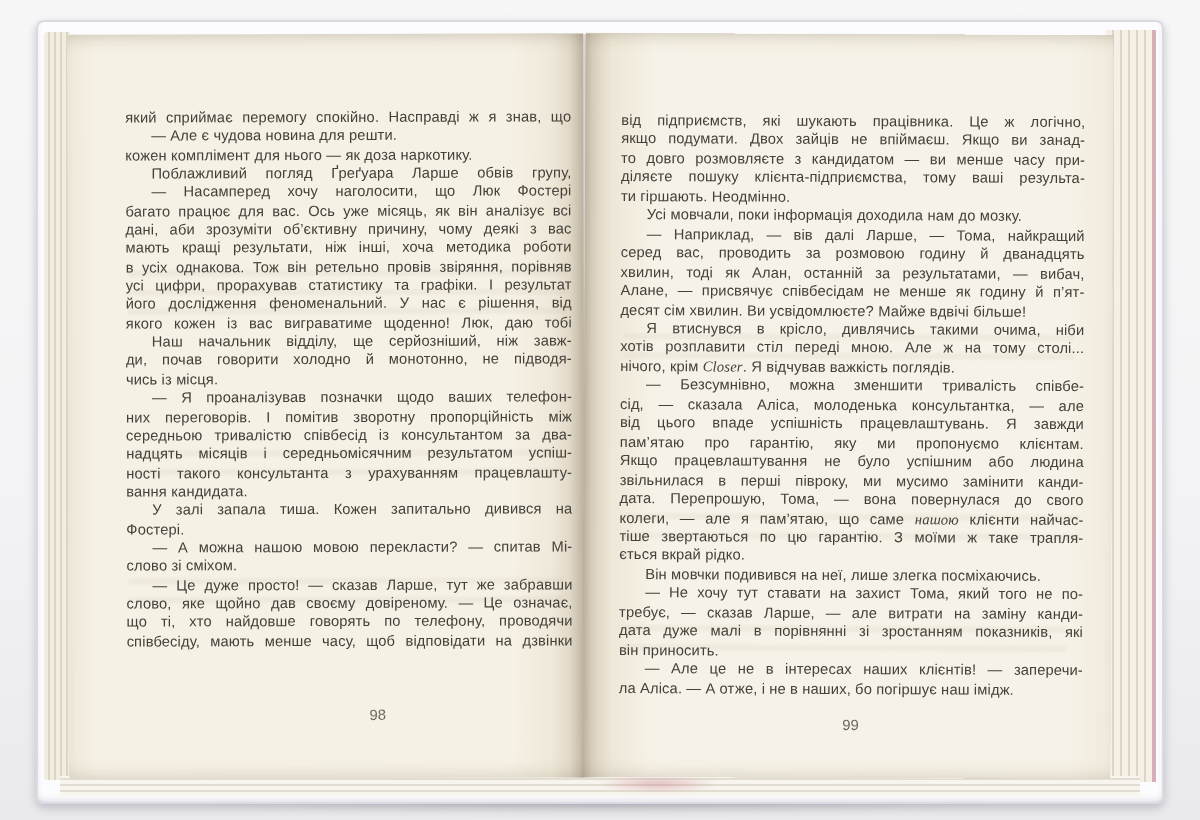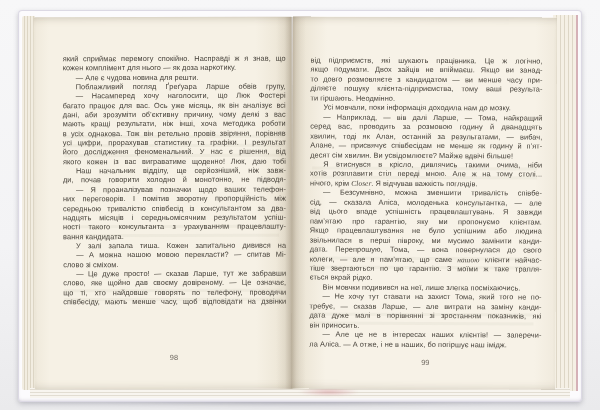--- a/index.html
+++ b/index.html
@@ -66,21 +66,21 @@
   .text-block { position:absolute; color:#454039; font-size:7.35px; line-height:9.35px; letter-spacing:.01em; }
   .tb-left  { left:29px; top:37px; width:223px; }
   .tb-right { left:18px; top:39px; width:232px; line-height:9.45px; }
 
   .line { text-align:justify; text-align-last:justify; white-space:normal; }
   .line.indent { text-indent:13px; }
   .line.end { text-align-last:left; }
   .line i { font-family:"Liberation Serif", serif; }
 
   .page-number { position:absolute; text-align:center; font-size:7.4px; color:#6e6860; }
-  .pn-left  { left:28px; width:223px; top:336px; }
+  .pn-left  { left:43px; width:223px; top:336px; }
   .pn-right { left:18px; width:232px; top:341px; }
 
   .ghost {
     position:absolute; pointer-events:none; opacity:.5;
     background:repeating-linear-gradient(180deg, rgba(150,148,124,.16) 0 3px, rgba(150,148,124,0) 3px 9.4px);
     filter:blur(.4px);
   }
 </style>
 </head>
 <body>
@@ -95,40 +95,42 @@
     <div class="edge-right"></div>
     <div class="edge-bottom"></div>
     <div class="spine-mark"></div>
 
     <div class="page page-left">
       <div class="ghost" style="left:30px; top:118px; width:220px; height:28px;"></div>
       <div class="ghost" style="left:30px; top:208px; width:215px; height:19px;"></div>
       <div class="ghost" style="left:30px; top:272px; width:218px; height:19px;"></div>
       <div class="text-block tb-left">
           <div class="line">який сприймає перемогу спокійно. Насправді ж я знав, що</div>
+          <div class="line indent end">— Але є чудова новина для решти.</div>
           <div class="line end">кожен комплімент для нього — як доза наркотику.</div>
-          <div class="line indent end">— Але є чудова новина для решти.</div>
           <div class="line indent">Поблажливий погляд Ґреґуара Ларше обвів групу,</div>
           <div class="line indent">— Насамперед хочу наголосити, що Люк Фостері</div>
           <div class="line">багато працює для вас. Ось уже місяць, як він аналізує всі</div>
           <div class="line">дані, аби зрозуміти об’єктивну причину, чому деякі з вас</div>
           <div class="line">мають кращі результати, ніж інші, хоча методика роботи</div>
           <div class="line">в усіх однакова. Тож він ретельно провів звіряння, порівняв</div>
           <div class="line">усі цифри, прорахував статистику та графіки. І результат</div>
           <div class="line">його дослідження феноменальний. У нас є рішення, від</div>
           <div class="line">якого кожен із вас виграватиме щоденно! Люк, даю тобі</div>
           <div class="line indent">Наш начальник відділу, ще серйозніший, ніж завж-</div>
           <div class="line">ди, почав говорити холодно й монотонно, не підводя-</div>
+          <div class="line end">чись із місця.</div>
           <div class="line indent">— Я проаналізував позначки щодо ваших телефон-</div>
           <div class="line">них переговорів. І помітив зворотну пропорційність між</div>
           <div class="line">середньою тривалістю співбесід із консультантом за два-</div>
           <div class="line">надцять місяців і середньомісячним результатом успіш-</div>
           <div class="line">ності такого консультанта з урахуванням працевлашту-</div>
           <div class="line end">вання кандидата.</div>
           <div class="line indent">У залі запала тиша. Кожен запитально дивився на</div>
+          <div class="line end">Фостері.</div>
           <div class="line indent">— А можна нашою мовою перекласти? — спитав Мі-</div>
           <div class="line end">слово зі сміхом.</div>
           <div class="line indent">— Це дуже просто! — сказав Ларше, тут же забравши</div>
           <div class="line">слово, яке щойно дав своєму довіреному. — Це означає,</div>
           <div class="line">що ті, хто найдовше говорять по телефону, проводячи</div>
           <div class="line">співбесіду, мають менше часу, щоб відповідати на дзвінки</div>
         </div>
       <div class="page-number pn-left">98</div>
     </div>
 

